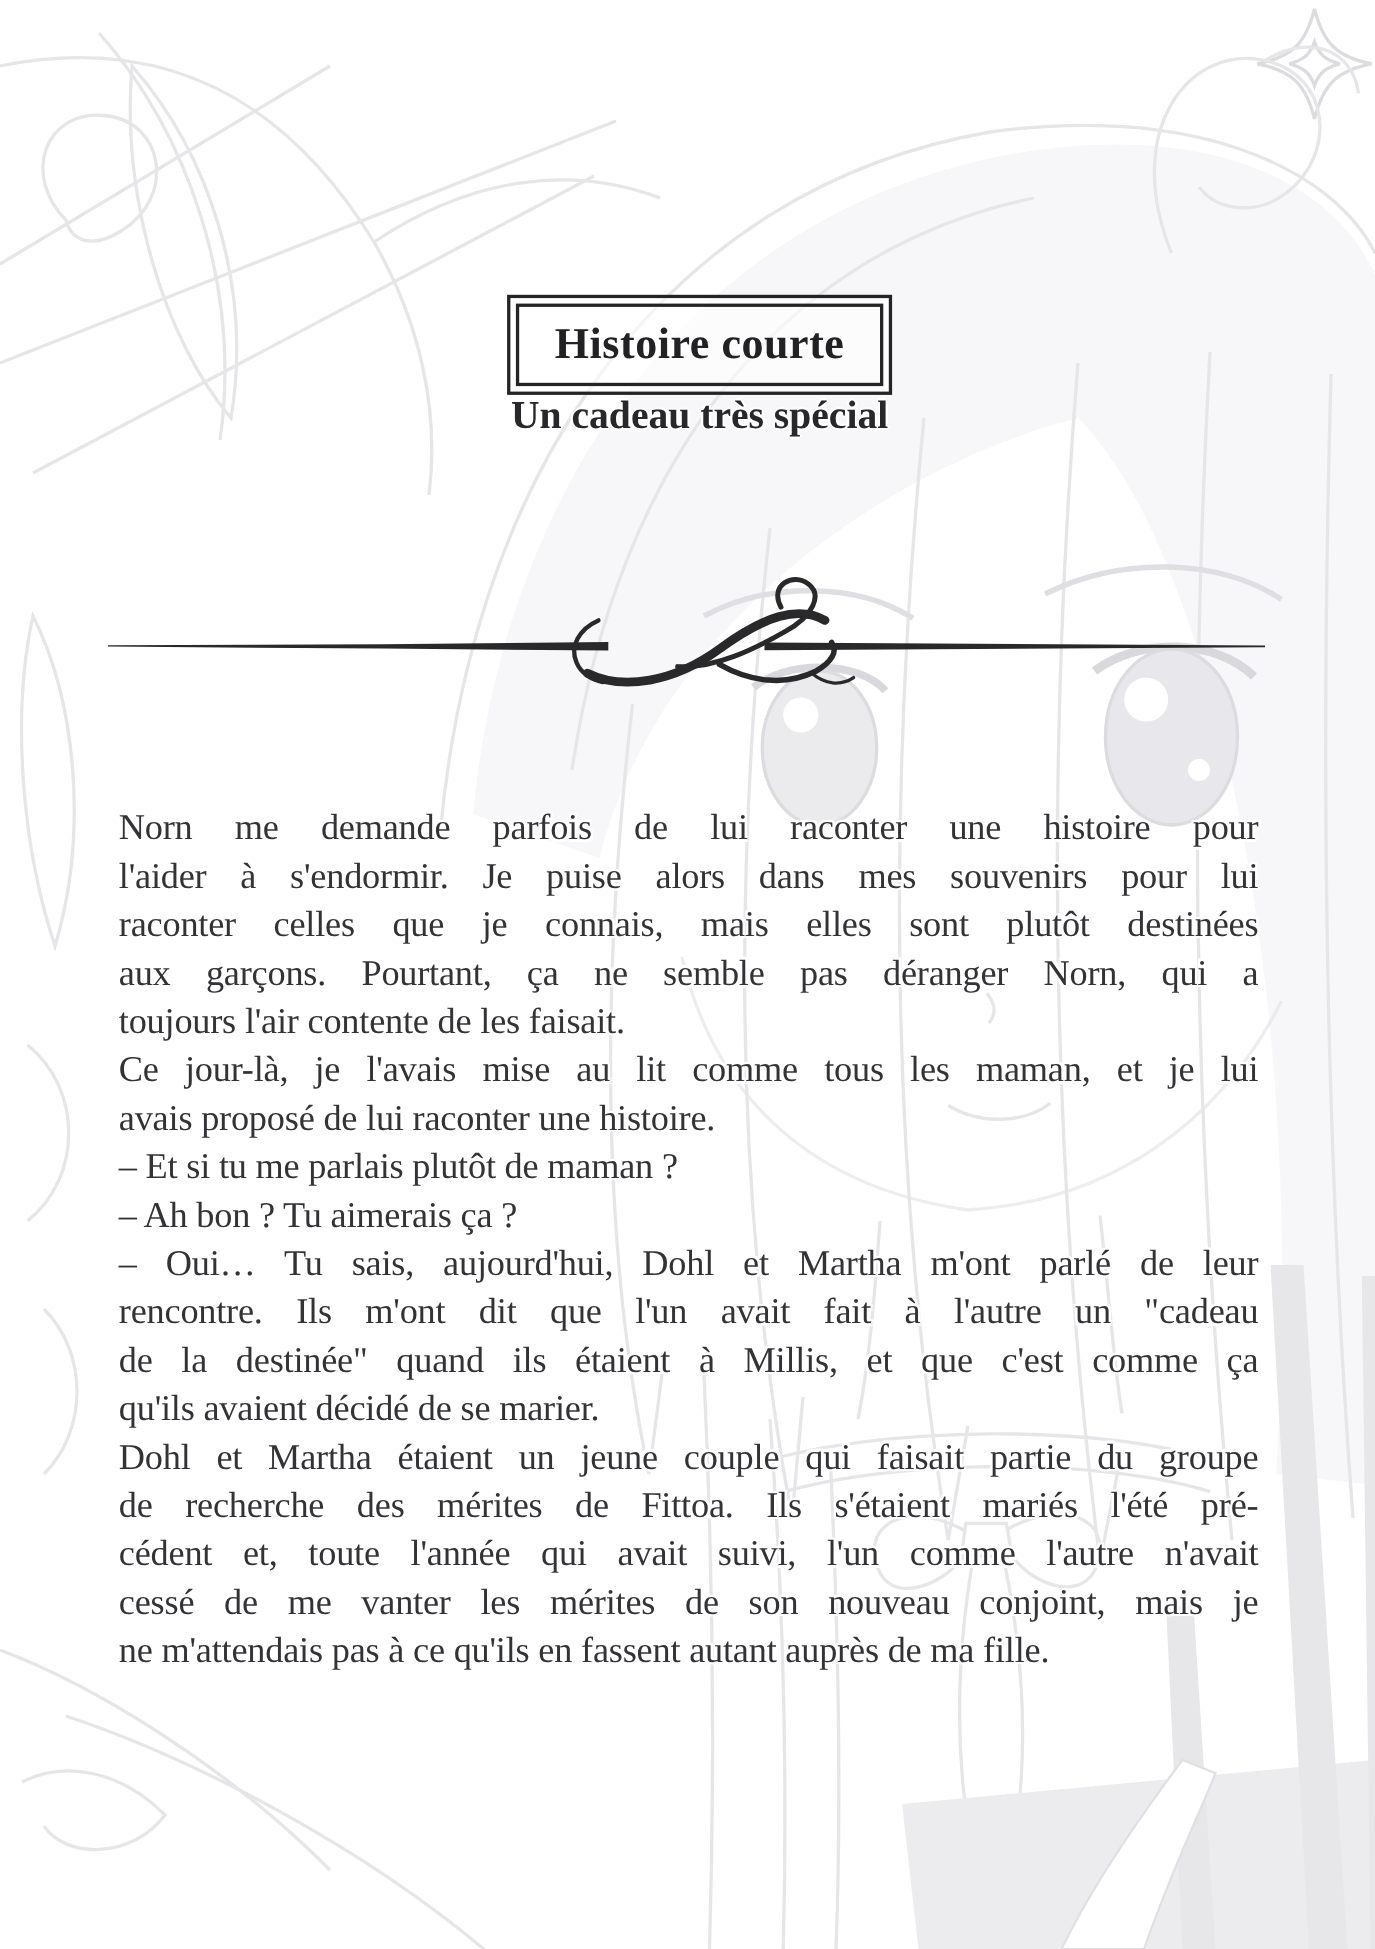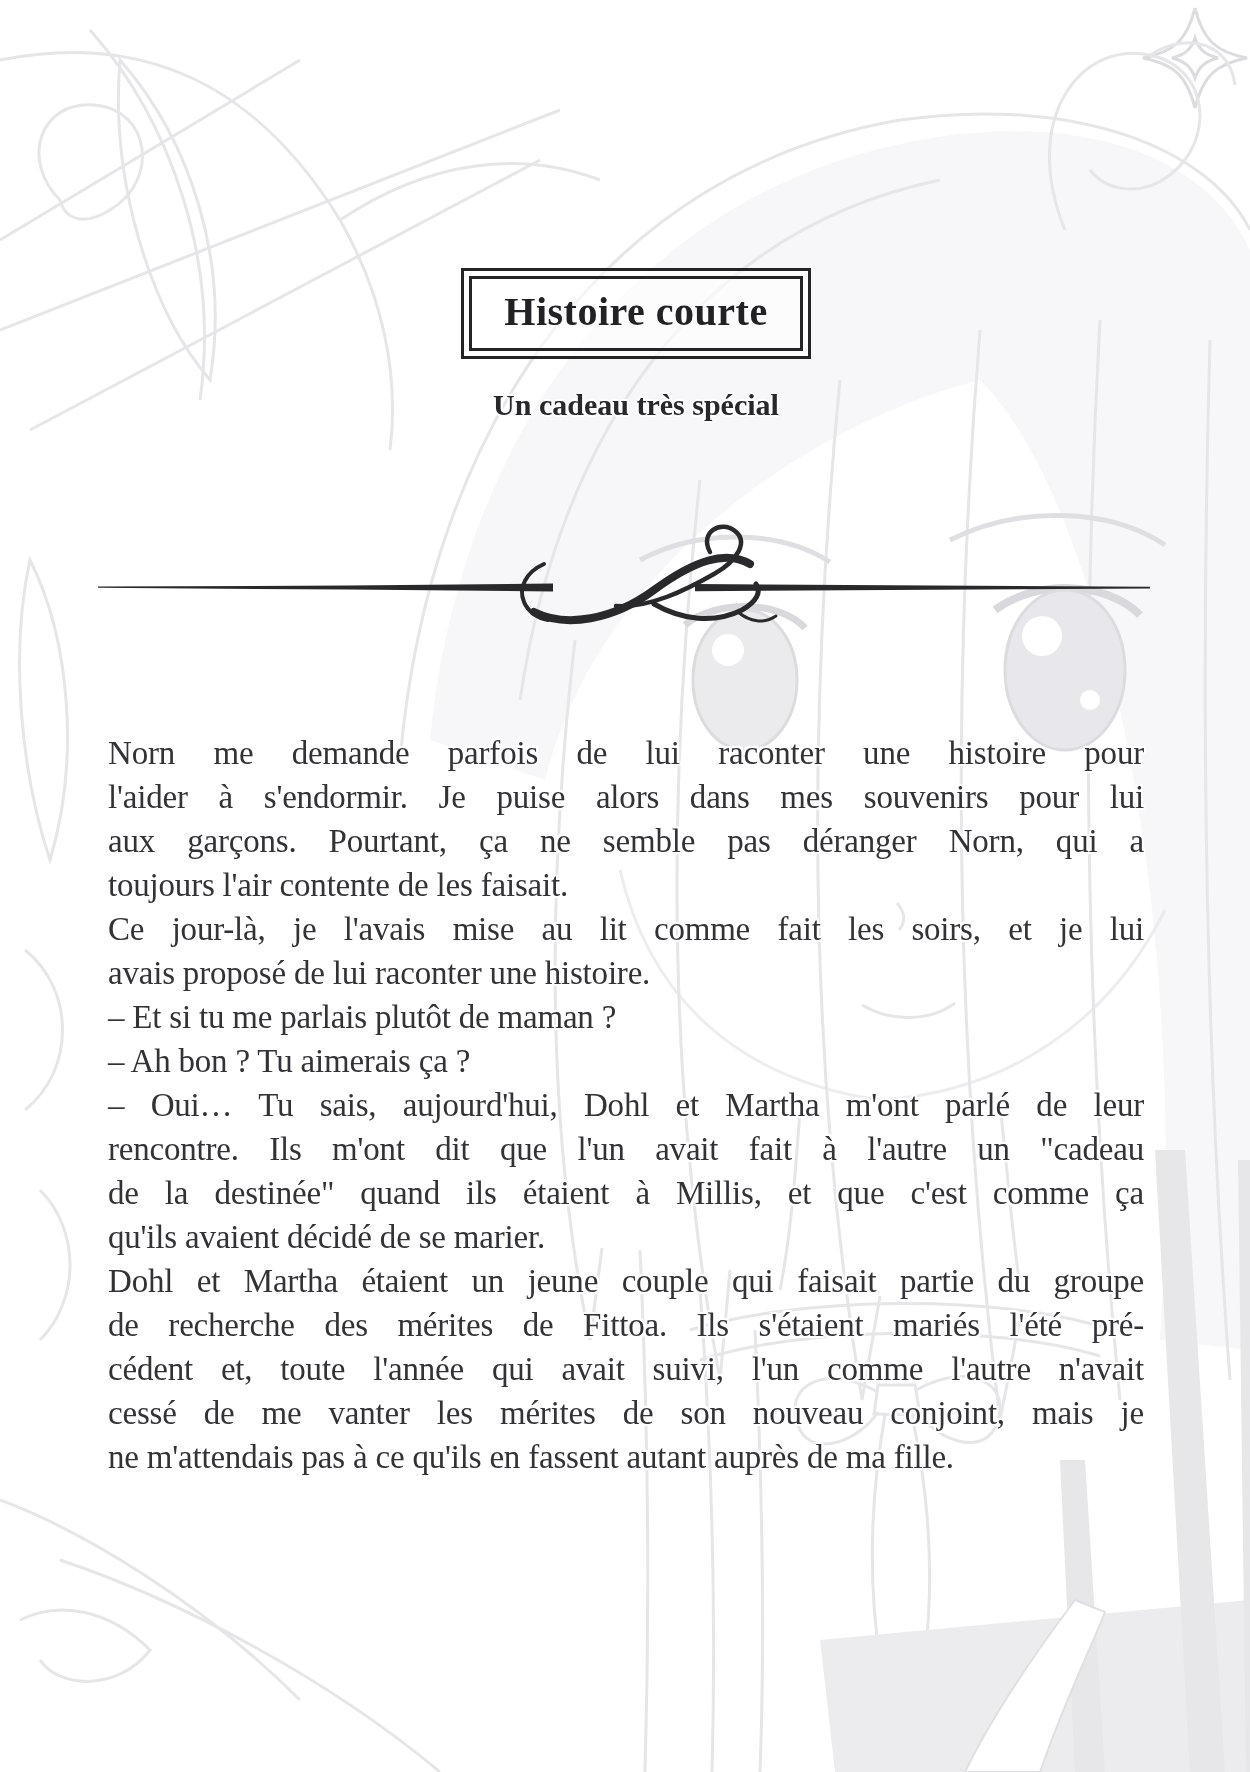--- a/index.html
+++ b/index.html
@@ -12,22 +12,22 @@
 
   .title-box{
     position:absolute;left:461px;top:268px;width:350px;box-sizing:border-box;
     border:3px solid #242427;padding:5px;background:rgba(255,255,255,.6);
   }
   .title-inner{
     border:3px solid #242427;text-align:center;font-weight:bold;
     font-size:40px;color:#222225;padding:9px 0 13px;letter-spacing:.5px;
   }
   .subtitle{
-    position:absolute;top:388px;left:0;width:100%;box-sizing:border-box;padding-left:22px;
-    text-align:center;font-weight:bold;font-size:30px;color:#28282b;
+    position:absolute;top:356px;left:0;width:100%;box-sizing:border-box;padding-left:22px;
+    text-align:center;font-weight:bold;font-size:36px;color:#28282b;
     text-shadow:0 0 4px #fff,2px 0 0 #fff,-2px 0 0 #fff,0 2px 0 #fff,0 -2px 0 #fff;
   }
   .divider{position:absolute;left:98px;top:508px;width:1052px;height:150px;}
 
   .body-text{
     position:absolute;left:108px;top:731px;width:1036px;
     font-size:33px;line-height:44px;color:#333337;letter-spacing:-.2px;
   }
   .line{
     text-align:justify;text-align-last:justify;
@@ -133,25 +133,26 @@
       <path d="M612,44 C601,24 623,12 637,23 C650,33 641,52 616,66 C588,82 552,100 518,98" stroke-width="4.5"></path>
       <path d="M556,96 C584,112 616,116 644,102 C658,94 664,84 658,76" stroke-width="5"></path>
       <path d="M640,104 C652,114 666,116 678,108" stroke-width="3"></path>
     </g>
   </svg>
 
   <div class="body-text">
       <div>
         <div class="line">Norn me demande parfois de lui raconter une histoire pour</div>
         <div class="line">l'aider à s'endormir. Je puise alors dans mes souvenirs pour lui</div>
+        <div class="line">raconter celles que je connais, mais elles sont plutôt destinées</div>
         <div class="line">aux garçons. Pourtant, ça ne semble pas déranger Norn, qui a</div>
         <div class="line last">toujours l'air contente de les faisait.</div>
       </div>
       <div>
-        <div class="line">Ce jour-là, je l'avais mise au lit comme fait les soirs, et je lui</div>
+        <div class="line">Ce jour-là, je l'avais mise au lit comme tous les maman, et je lui</div>
         <div class="line last">avais proposé de lui raconter une histoire.</div>
       </div>
       <div>
         <div class="line last">– Et si tu me parlais plutôt de maman ?</div>
       </div>
       <div>
         <div class="line last">– Ah bon ? Tu aimerais ça ?</div>
       </div>
       <div>
         <div class="line">– Oui… Tu sais, aujourd'hui, Dohl et Martha m'ont parlé de leur</div>

